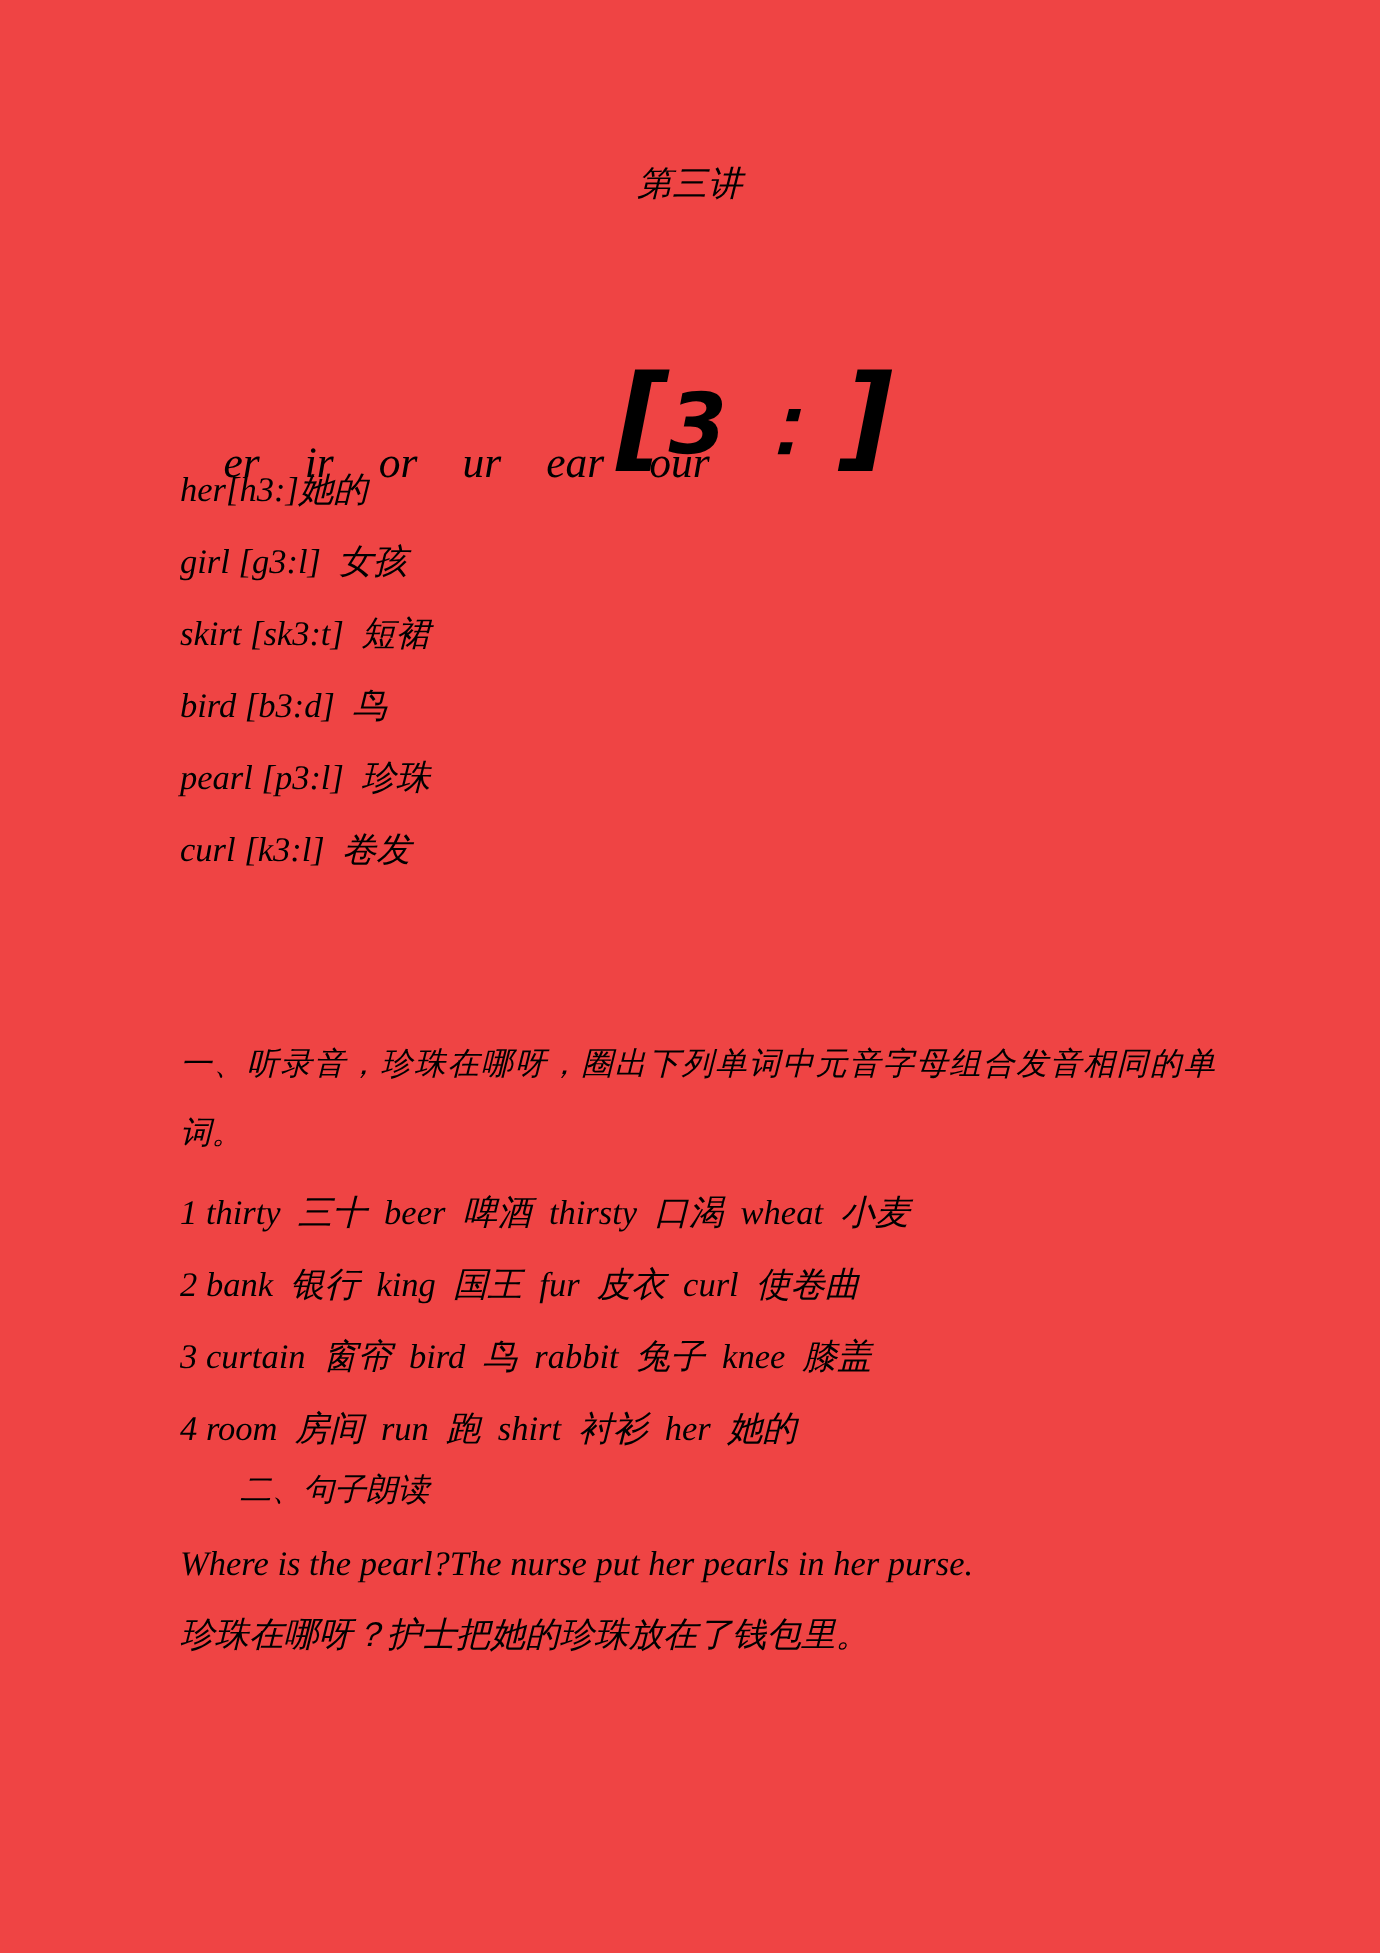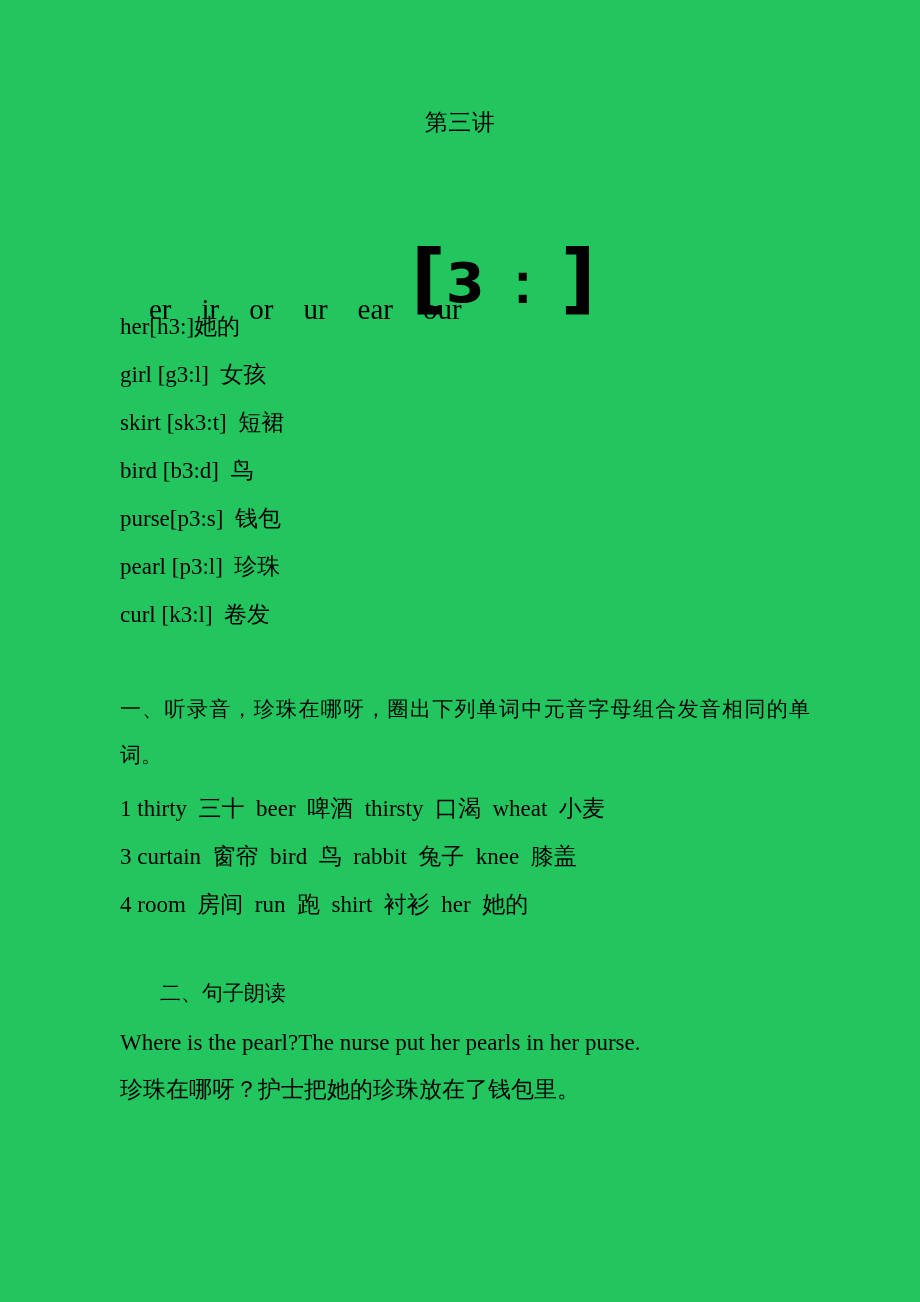--- a/index.html
+++ b/index.html
@@ -15,21 +15,22 @@
     color: #000000;
     overflow: hidden;
   }
 
   .page {
     position: absolute;
     left: 0;
     top: 0;
     width: 920px;
     height: 1302px;
-    background: #22c55e;
+    background: #ef4444;
+    font-style: italic;
   }
 
   
   .lesson-title {
     position: absolute;
     left: 0;
     top: 107px;
     width: 920px;
     text-align: center;
     font-size: 23px;
@@ -155,29 +156,29 @@
 
   <div class="patterns">
     <span class="pat">er</span><span class="pat">ir</span><span class="pat">or</span><span class="pat">ur</span><span class="pat">ear</span><span class="pat">our</span>
   </div>
 
   <div class="word-list">
     <div class="word-line">her[h3:]她的</div>
     <div class="word-line">girl [g3:l]  女孩</div>
     <div class="word-line">skirt [sk3:t]  短裙</div>
     <div class="word-line">bird [b3:d]  鸟</div>
-    <div class="word-line">purse[p3:s]  钱包</div>
     <div class="word-line">pearl [p3:l]  珍珠</div>
     <div class="word-line">curl [k3:l]  卷发</div>
   </div>
 
   <div class="section-one-heading">一、听录音，珍珠在哪呀，圈出下列单词中元音字母组合发音相同的单词。</div>
 
   <div class="exercise-items">
     <div class="exercise-line">1 thirty  三十  beer  啤酒  thirsty  口渴  wheat  小麦</div>
+    <div class="exercise-line">2 bank  银行  king  国王  fur  皮衣  curl  使卷曲</div>
     <div class="exercise-line">3 curtain  窗帘  bird  鸟  rabbit  兔子  knee  膝盖</div>
     <div class="exercise-line">4 room  房间  run  跑  shirt  衬衫  her  她的</div>
   </div>
 
   <div class="section-two-heading">二、句子朗读</div>
 
   <div class="sentence-en">Where is the pearl?The nurse put her pearls in her purse.</div>
 
   <div class="sentence-zh">珍珠在哪呀？护士把她的珍珠放在了钱包里。</div>
 

